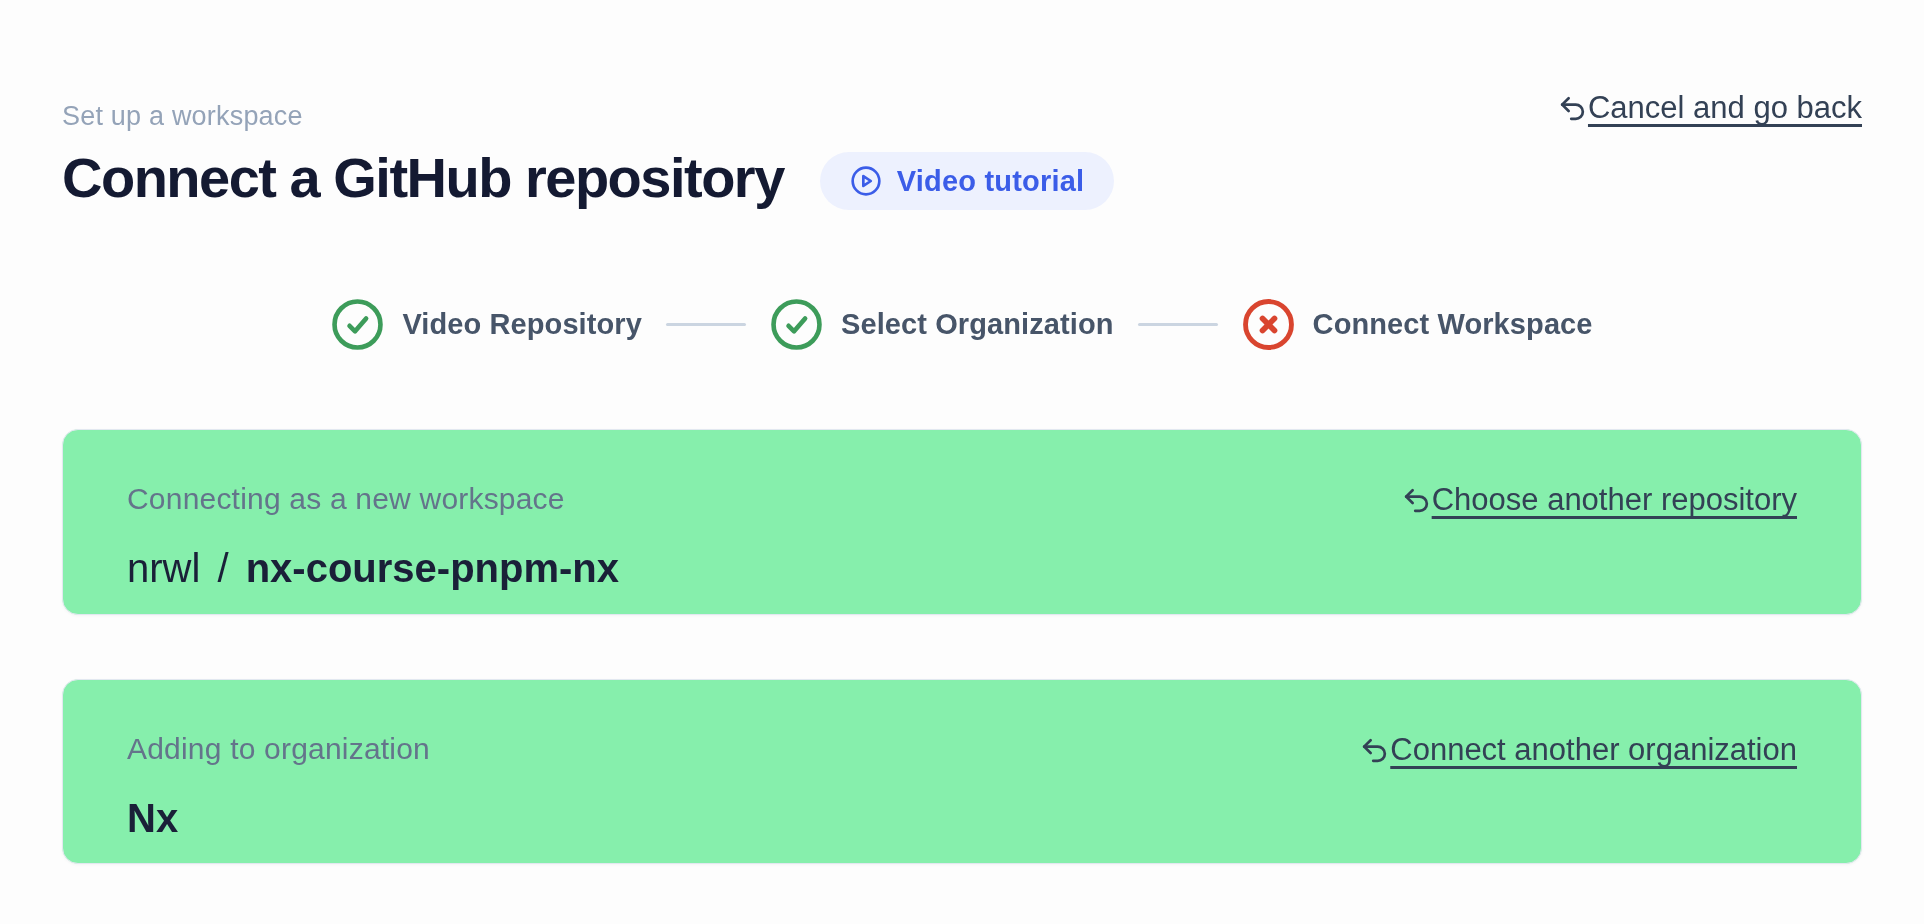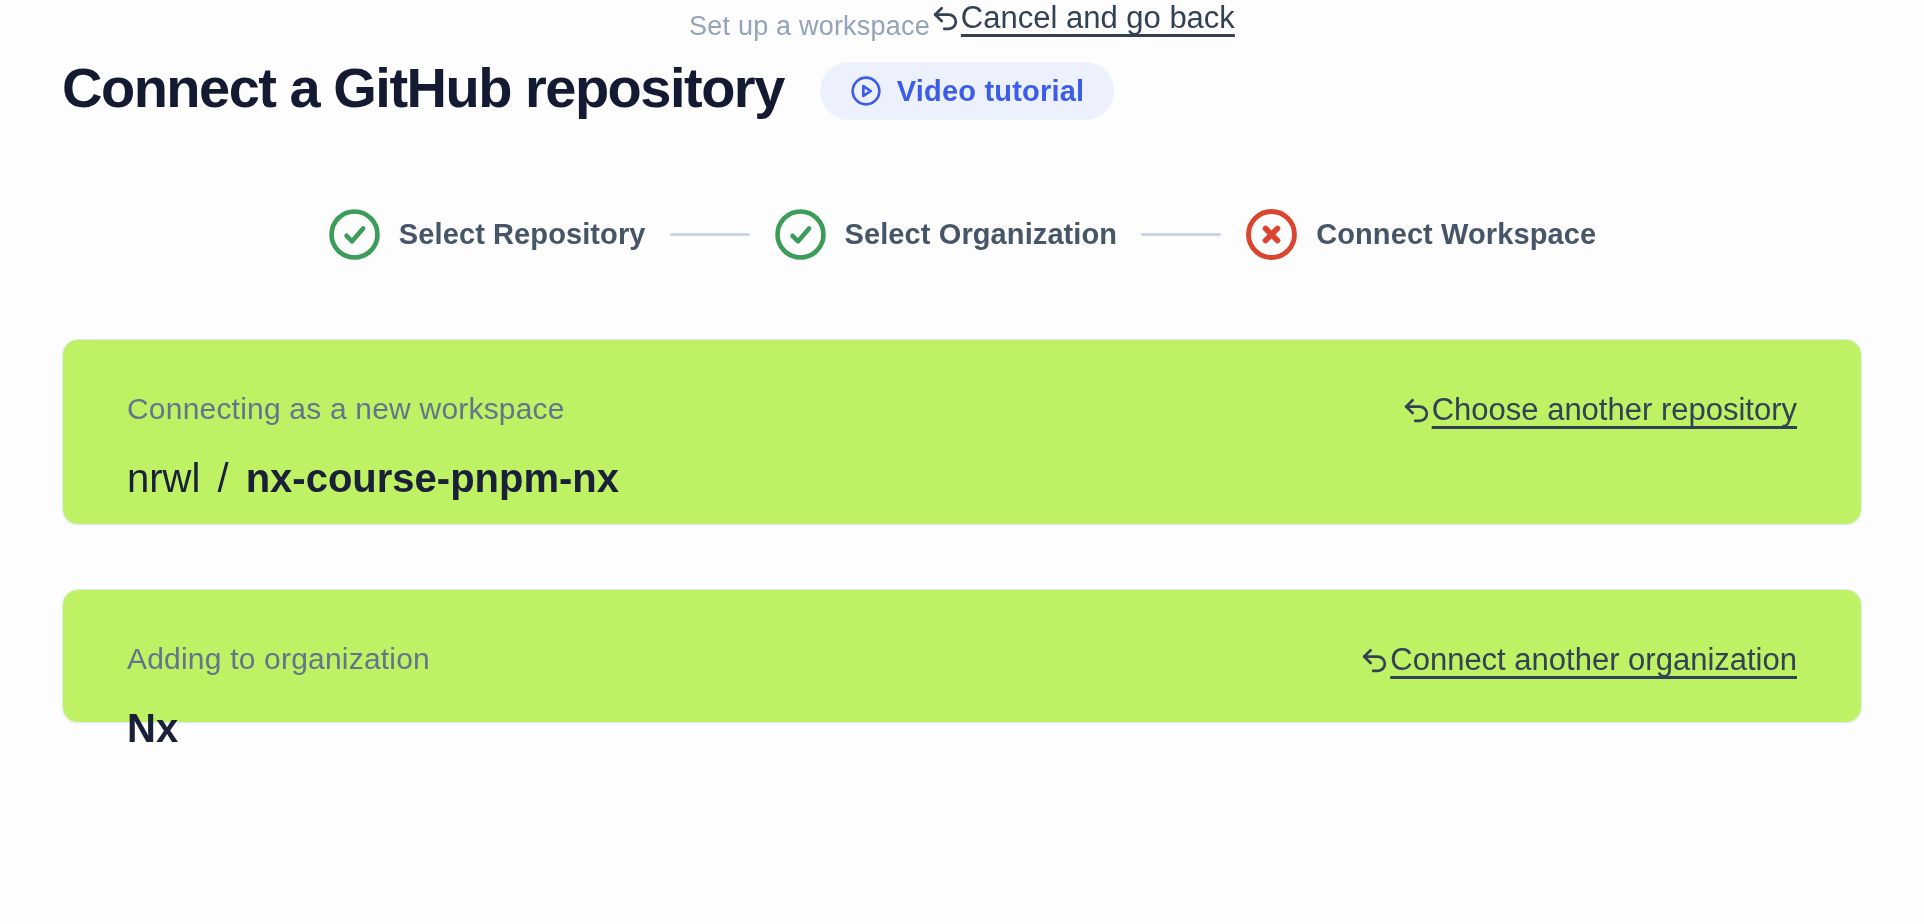--- a/index.html
+++ b/index.html
@@ -8,21 +8,22 @@
     width: 1924px; height: 924px;
     background: #fdfdfd;
     font-family: "Liberation Sans", sans-serif;
     color: #141a32;
     overflow: hidden;
   }
   .page { padding: 0 62px; }
 
   
   .header-top {
-    display: flex; justify-content: center; align-items: flex-start;
+    display: flex; justify-content: space-between; align-items: flex-start;
+    padding-top: 90px;
   }
   .eyebrow {
     font-size: 27px; line-height: 32px; color: #94a3b8;
     padding-top: 10px; letter-spacing: 0.2px;
   }
   .text-link {
     display: inline-flex; align-items: center; 
     color: #334155; font-size: 31px; line-height: 36px;
     cursor: pointer; text-decoration: none;
   }
@@ -55,29 +56,29 @@
     display: flex; align-items: center; justify-content: center;
     margin-top: 88px; gap: 24px;
   }
   .step { display: flex; align-items: center; gap: 18px; }
   .step-circle { width: 53px; height: 53px; flex: 0 0 auto; }
   .step-label { font-size: 29px; font-weight: 600; color: #475569; letter-spacing: 0.1px; }
   .connector { width: 80px; height: 3px; background: #cbd5e1; border-radius: 2px; }
 
   
   .card {
-    background: #bef264;
+    background: #86efac;
     border: 1.5px solid #e2e8f0;
     border-radius: 16px;
     box-shadow: 0 1px 3px rgba(15, 23, 42, 0.04);
     padding: 52px 64px;
     display: flex; justify-content: space-between; align-items: flex-start;
   }
   .card-repo { margin-top: 78px; height: 186px; }
-  .card-org  { margin-top: 64px; height: 134px; }
+  .card-org  { margin-top: 64px; height: 185px; }
   .card-label { font-size: 30px; line-height: 34px; color: #64748b; letter-spacing: 0.2px; }
   .card-name  { margin-top: 29px; font-size: 40px; line-height: 46px; color: #1a2038; font-weight: 700; }
   .card-name .owner { font-weight: 500; }
   .card-name .sep   { font-weight: 500; padding: 0 6px; }
 </style>
 </head>
 <body>
 
 <div class="page">
 
@@ -109,21 +110,21 @@
 
   <div class="stepper">
 
     <div class="step">
       <span class="step-circle">
         <svg viewBox="0 0 24 24" width="100%" height="100%" fill="none" stroke="#3d9c5a" stroke-width="2.1" stroke-linecap="round" stroke-linejoin="round">
             <circle cx="12" cy="12" r="10.4"></circle>
             <path d="m8.4 12.6 2.5 2.5 5-5.8"></path>
           </svg>
       </span>
-      <span class="step-label">Select Repository</span>
+      <span class="step-label">Video Repository</span>
     </div>
 
     <div class="connector"></div>
 
     <div class="step">
       <span class="step-circle">
         <svg viewBox="0 0 24 24" width="100%" height="100%" fill="none" stroke="#3d9c5a" stroke-width="2.1" stroke-linecap="round" stroke-linejoin="round">
             <circle cx="12" cy="12" r="10.4"></circle>
             <path d="m8.4 12.6 2.5 2.5 5-5.8"></path>
           </svg>

